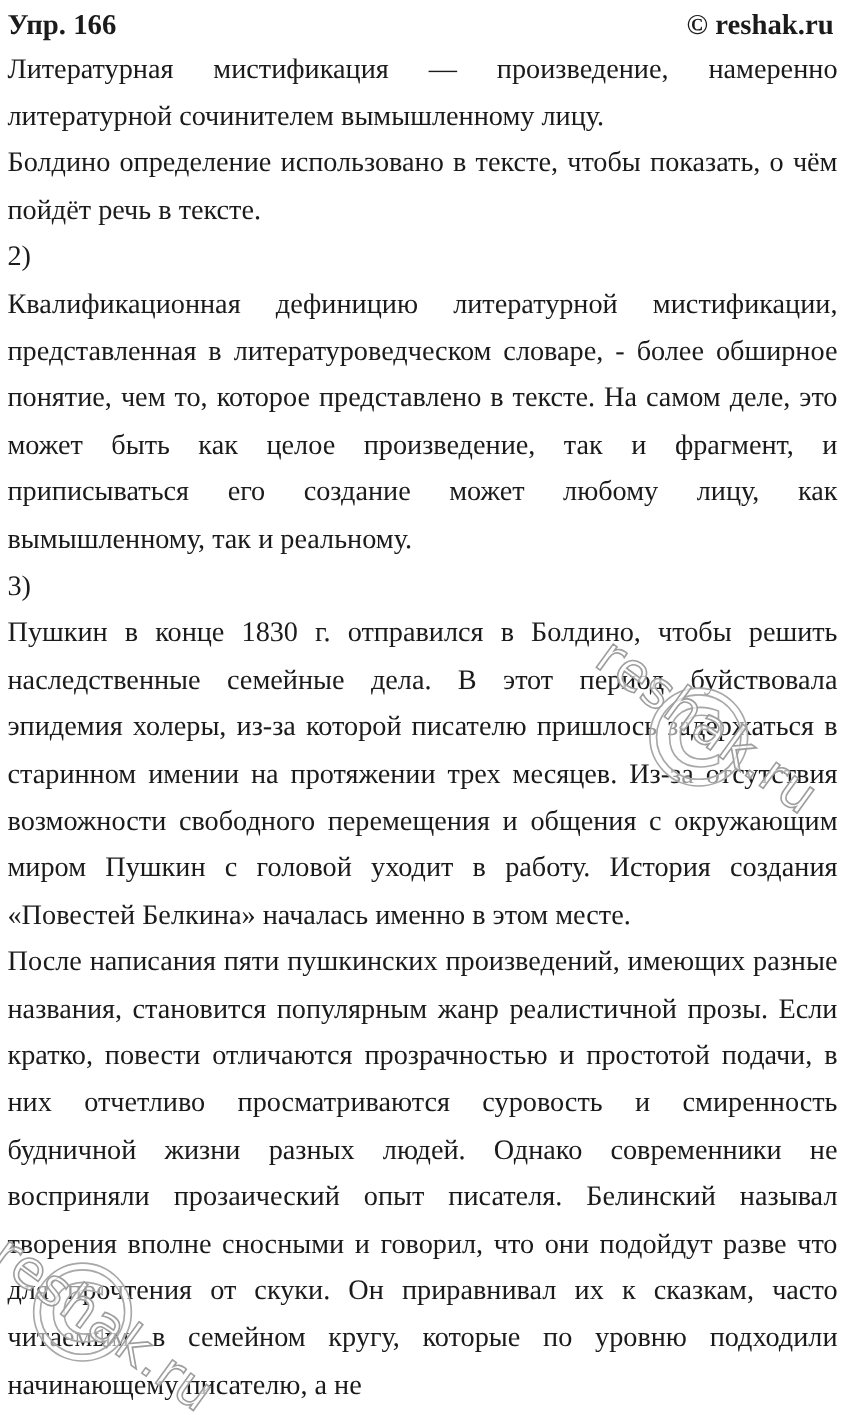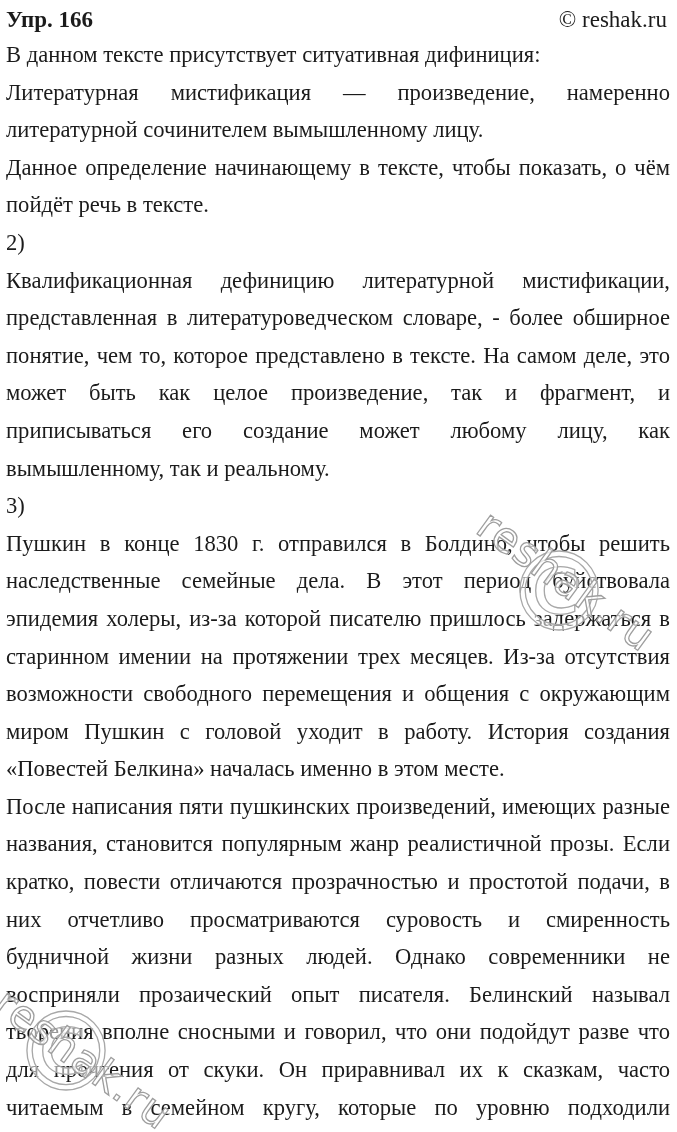--- a/index.html
+++ b/index.html
@@ -21,21 +21,21 @@
     justify-content: space-between;
     align-items: flex-start;
     padding: 5px 10px 0 6px;
     font-size: 23px;
     line-height: 30px;
   }
   .exercise {
     font-weight: bold;
   }
   .copyright {
-    font-weight: normal;
+    font-weight: bold;
   }
   .body-text {
     padding: 1px 7px 0 6px;
     font-size: 22.6px;
     line-height: 37.6px;
     text-align: justify;
   }
   .body-text p {
     margin: 0;
     padding: 0;
@@ -77,23 +77,22 @@
 <body>
 
 <div class="page">
 
   <div class="header-row">
     <span class="exercise">Упр. 166</span>
     <span class="copyright">© reshak.ru</span>
   </div>
 
   <div class="body-text">
-    <p>В данном тексте присутствует ситуативная дифиниция:</p>
     <p>Литературная мистификация — произведение, намеренно литературной сочинителем вымышленному лицу.</p>
-    <p>Данное определение начинающему в тексте, чтобы показать, о чём пойдёт речь в тексте.</p>
+    <p>Болдино определение использовано в тексте, чтобы показать, о чём пойдёт речь в тексте.</p>
     <p>2)</p>
     <p>Квалификационная дефиницию литературной мистификации, представленная в литературоведческом словаре, - более обширное понятие, чем то, которое представлено в тексте. На самом деле, это может быть как целое произведение, так и фрагмент, и приписываться его создание может любому лицу, как вымышленному, так и реальному.</p>
     <p>3)</p>
     <p>Пушкин в конце 1830 г. отправился в Болдино, чтобы решить наследственные семейные дела. В этот период буйствовала эпидемия холеры, из-за которой писателю пришлось задержаться в старинном имении на протяжении трех месяцев. Из-за отсутствия возможности свободного перемещения и общения с окружающим миром Пушкин с головой уходит в работу. История создания «Повестей Белкина» началась именно в этом месте.</p>
     <p>После написания пяти пушкинских произведений, имеющих разные названия, становится популярным жанр реалистичной прозы. Если кратко, повести отличаются прозрачностью и простотой подачи, в них отчетливо просматриваются суровость и смиренность будничной жизни разных людей. Однако современники не восприняли прозаический опыт писателя. Белинский называл творения вполне сносными и говорил, что они подойдут разве что для прочтения от скуки. Он приравнивал их к сказкам, часто читаемым в семейном кругу, которые по уровню подходили начинающему писателю, а не</p>
   </div>
 
   <div class="wm wm-top">
     <span class="wm-copy">©</span>
     <span class="wm-text">reshak.ru</span>

